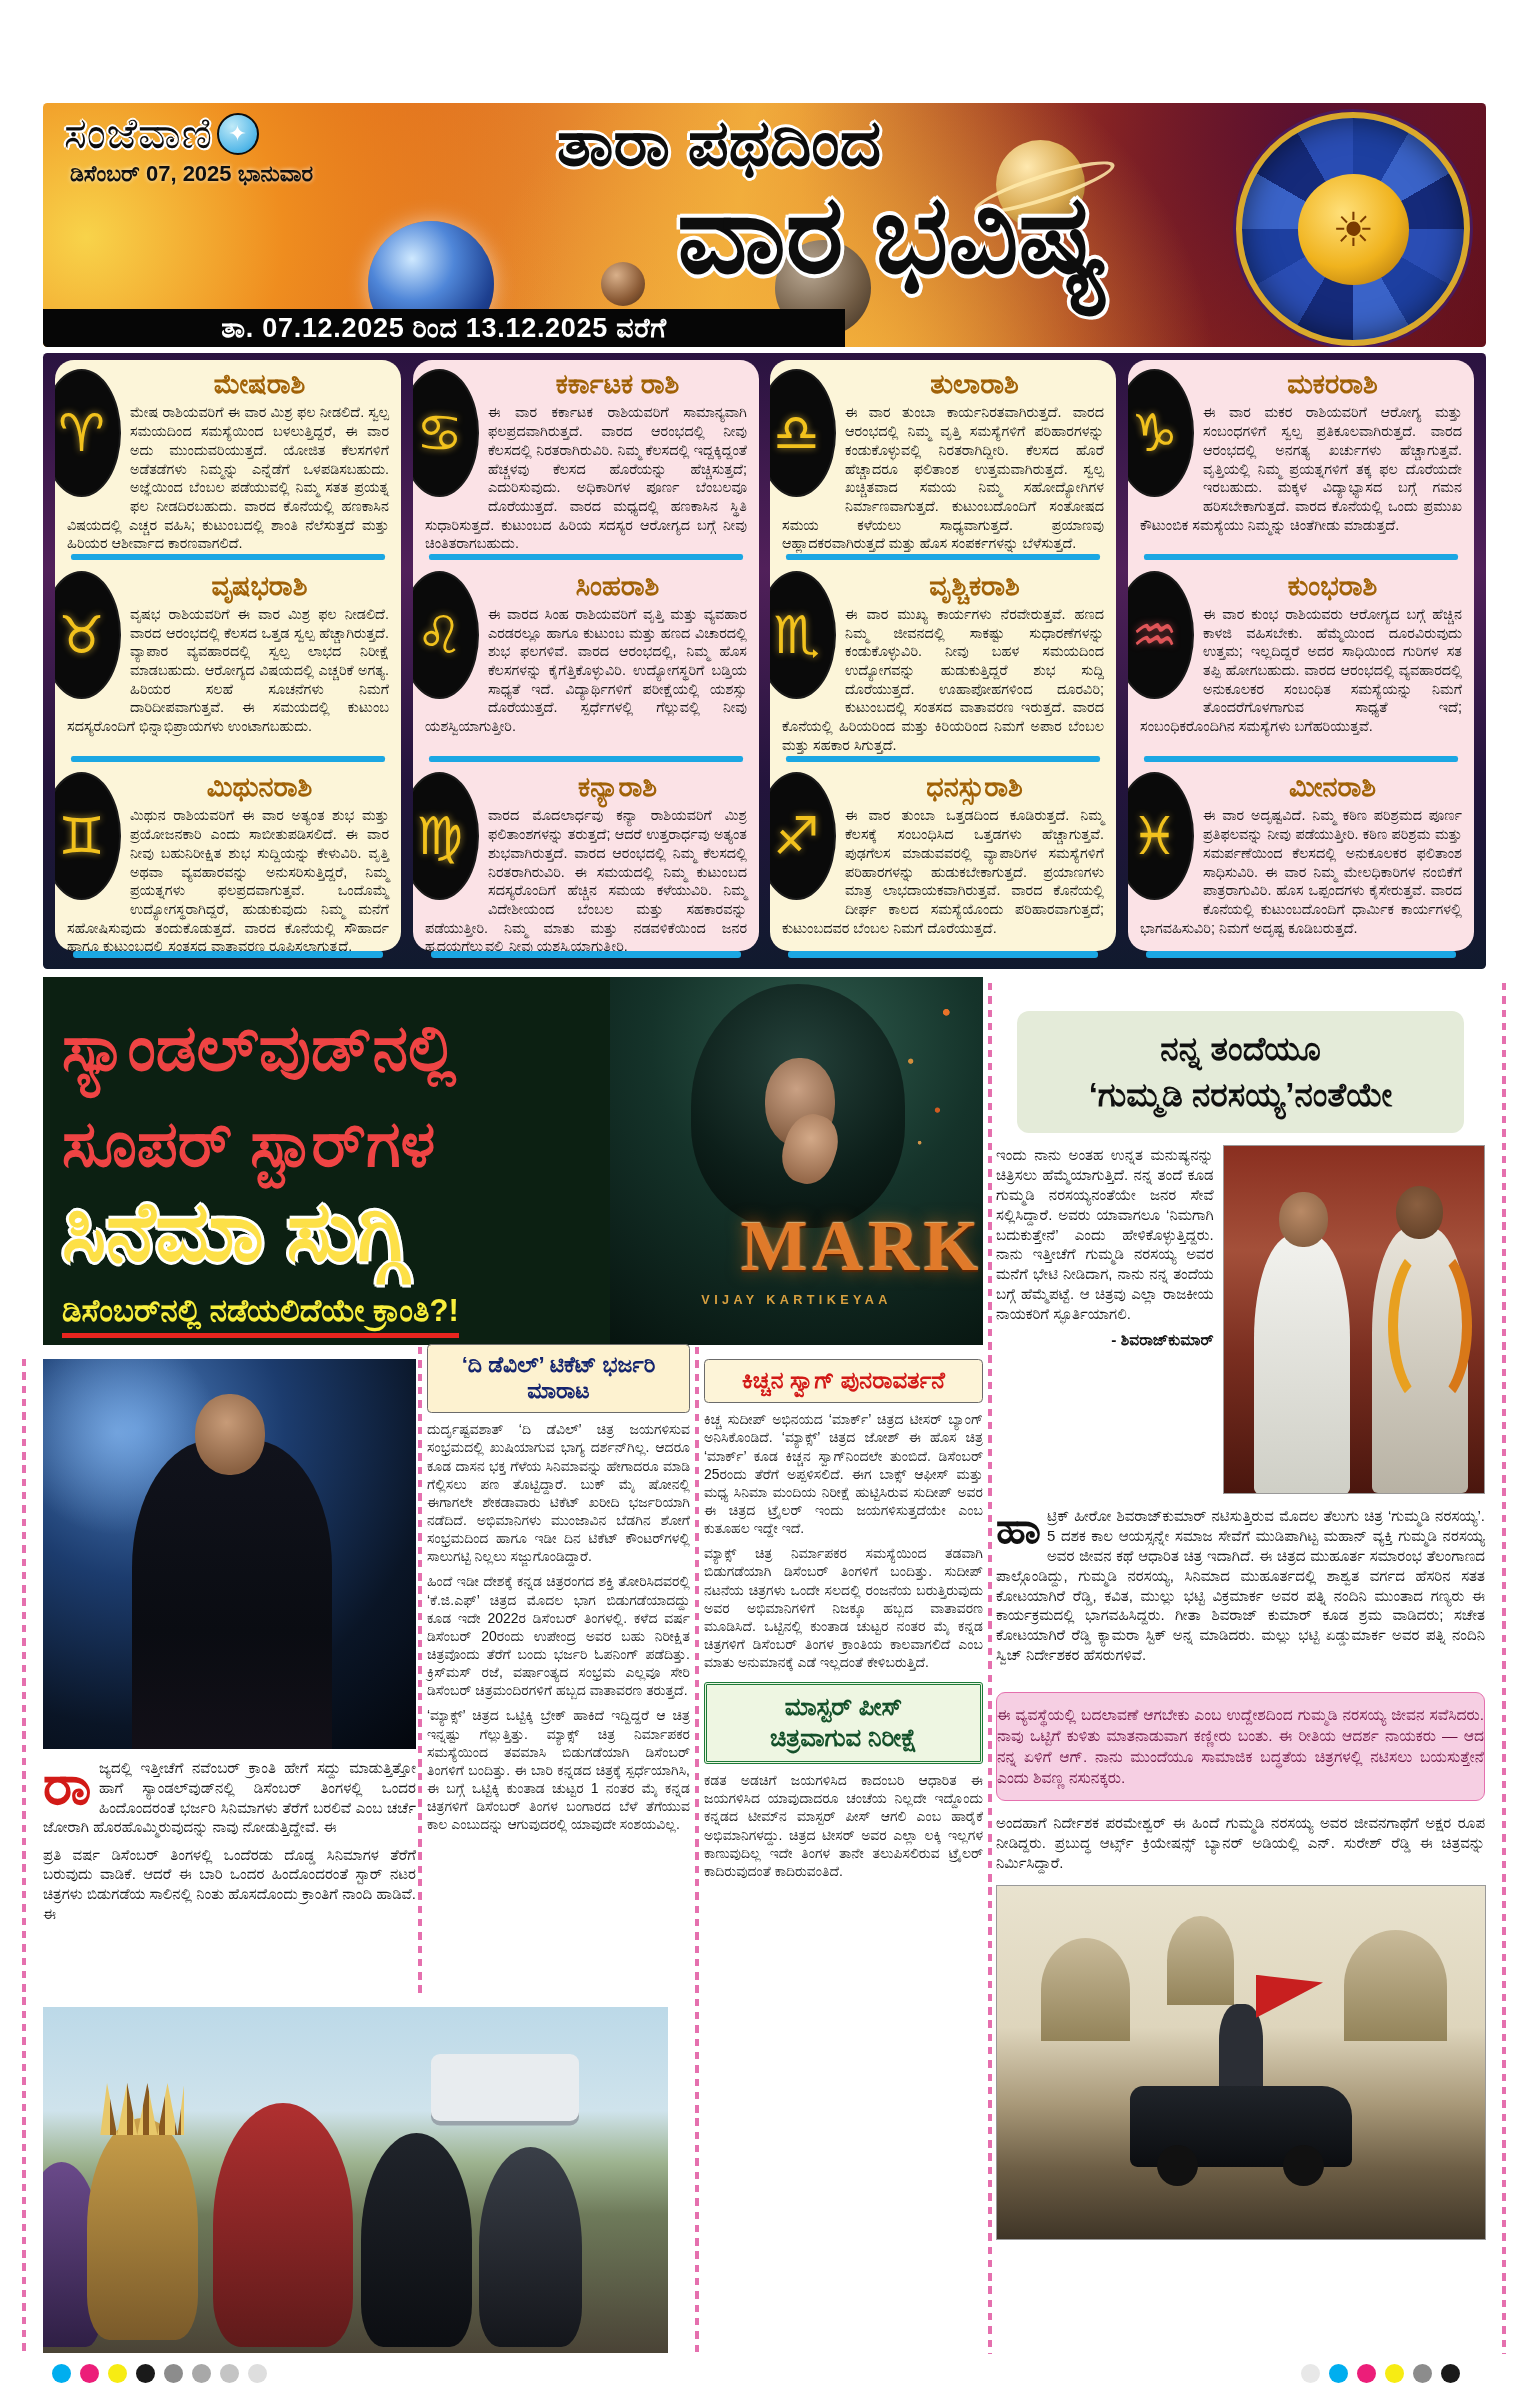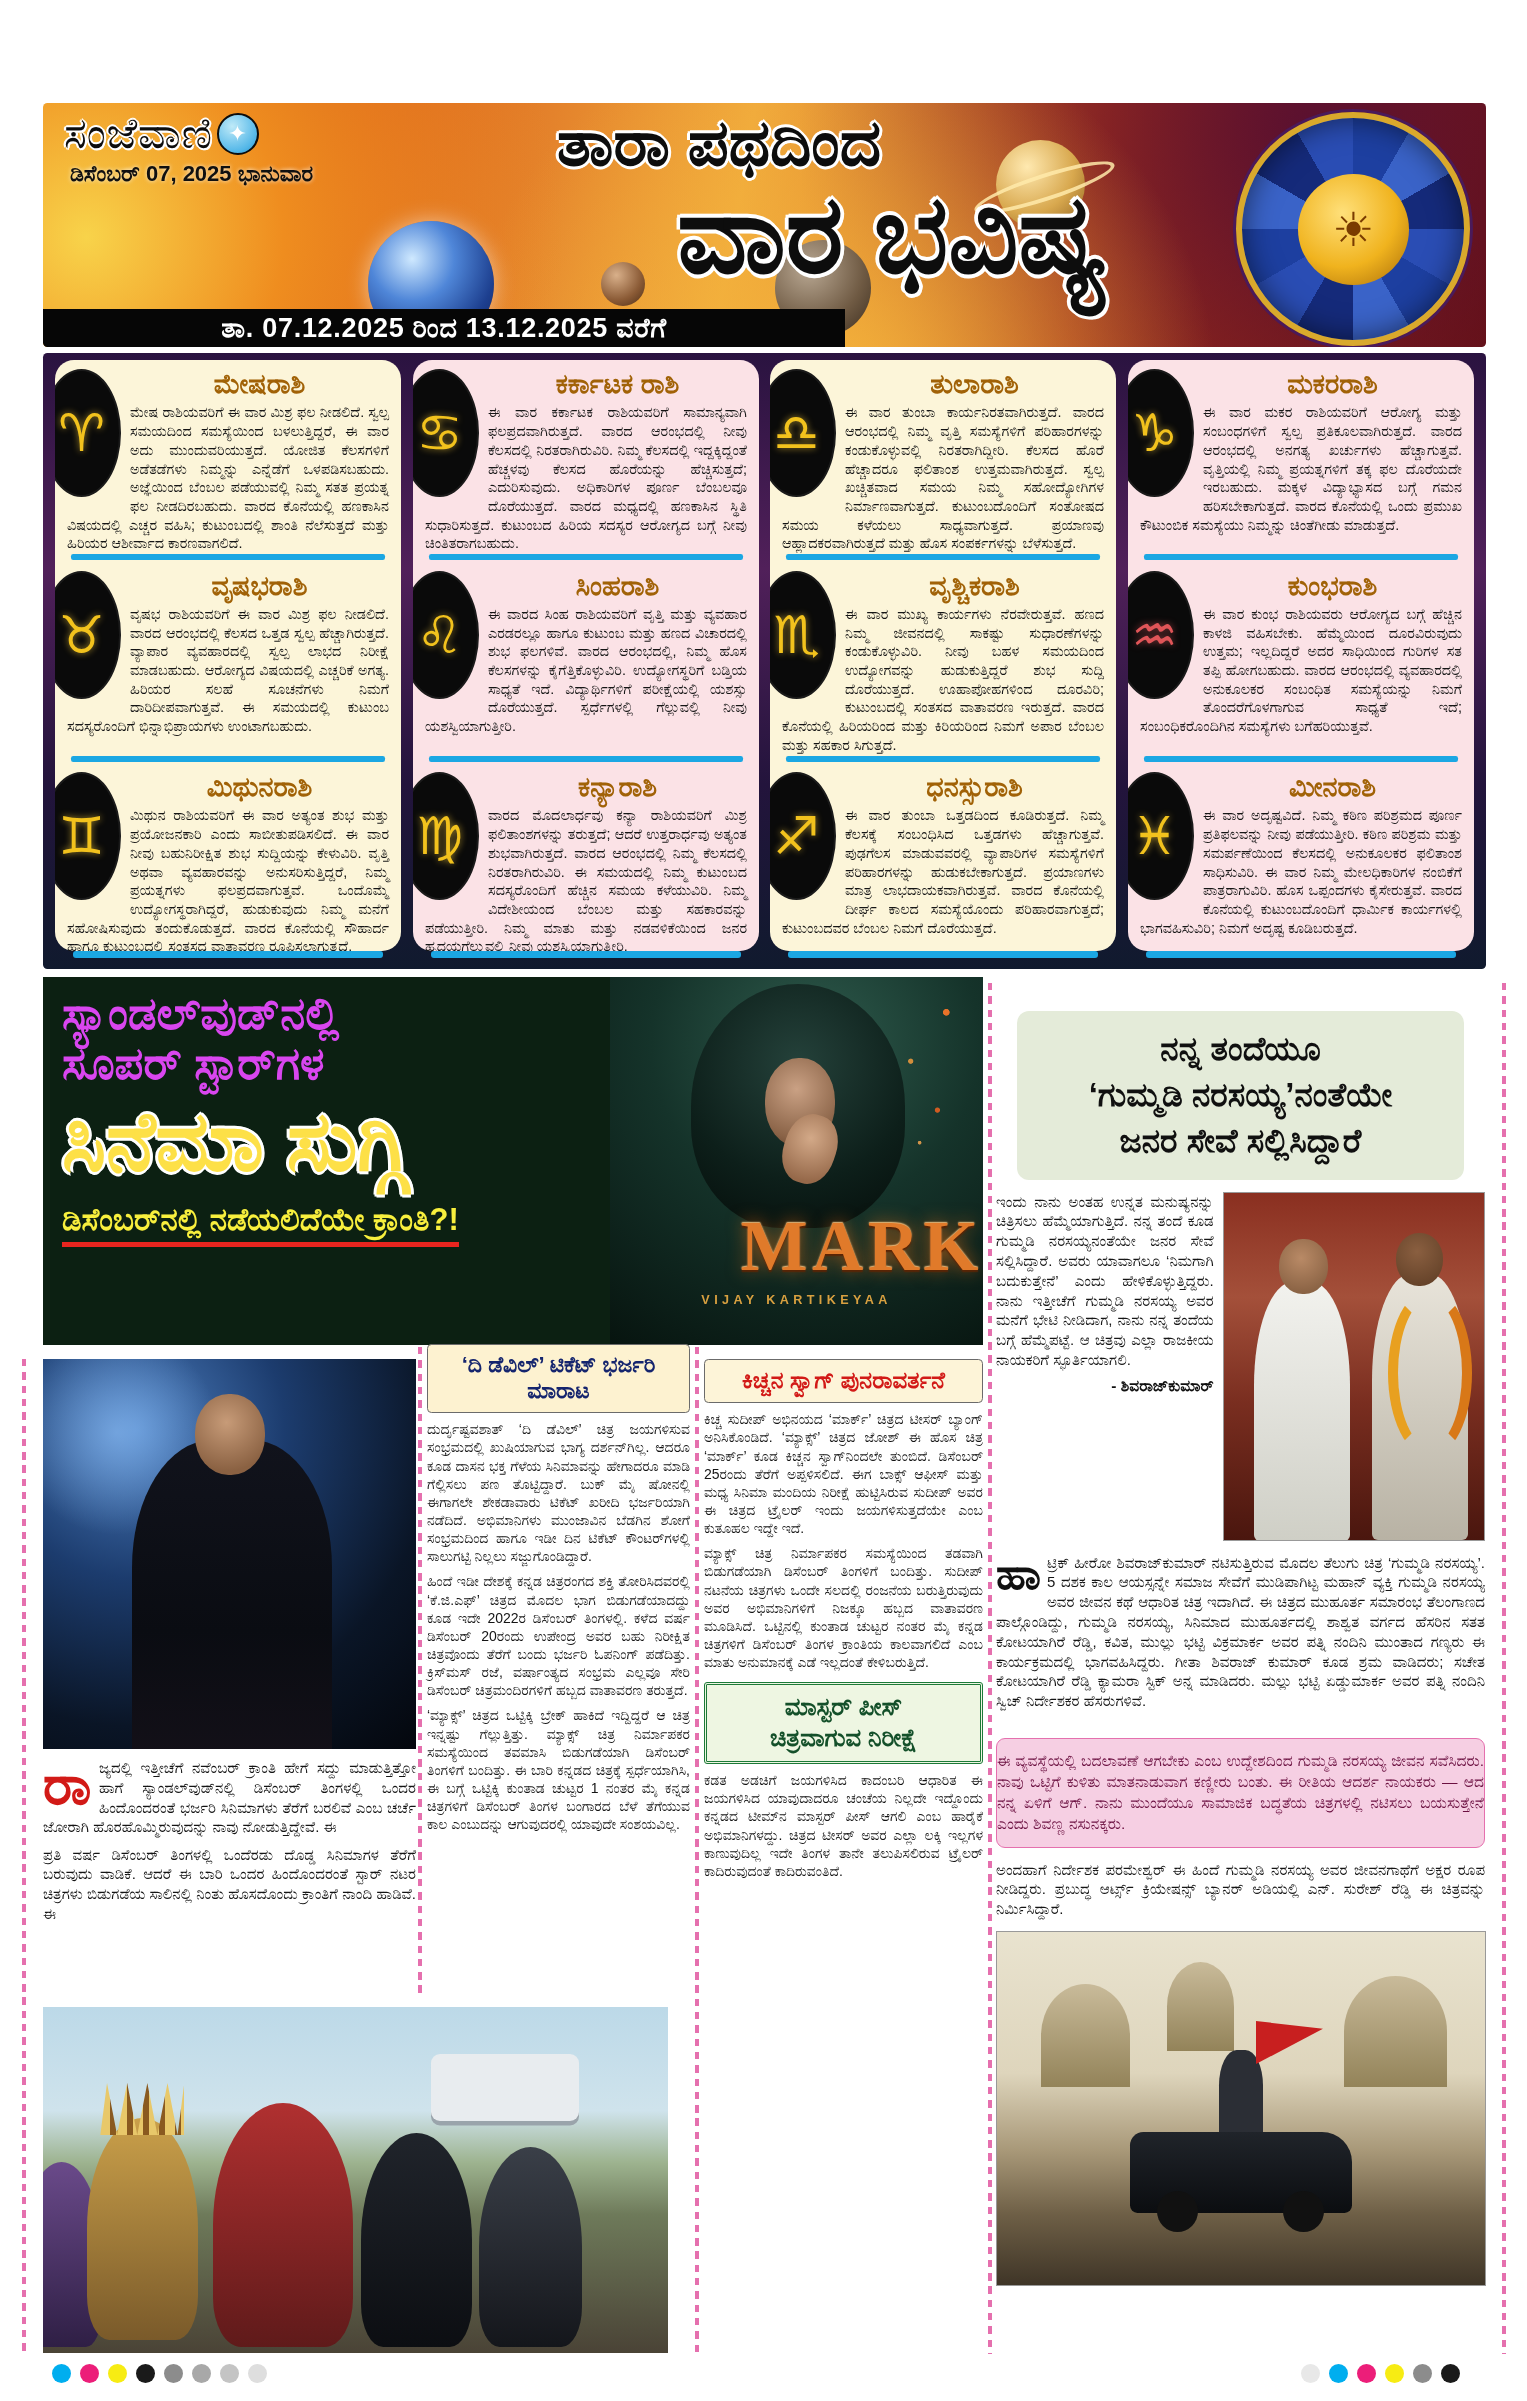--- a/index.html
+++ b/index.html
@@ -59,21 +59,21 @@
   .zicon{float:left;width:75px;height:124px;margin:6px 9px 3px -25px;border-radius:50%;background:#0a0a0a;
     display:flex;align-items:center;justify-content:center;border:2.2px solid #1a1a1a;}
   .zicon span{font-size:52px;color:#f2c21d;text-shadow:0 0 7.4px rgba(255,210,60,.65);}
   .zicon.red span{color:#e05558;text-shadow:0 0 7.4px rgba(230,90,95,.6);}
   .zname{text-align:center;font-weight:bold;font-size:27px;color:#a16207;padding:6px 0 3px 0;}
   .ztext{font-size:14.4px;line-height:1.3;text-align:justify;color:#151515;}
 
   
   .feature{position:absolute;left:43px;top:977px;width:940px;height:368px;background:#0c2012;overflow:hidden;}
   .f-text{position:absolute;left:19px;top:12px;width:562px;}
-  .f-line{color:#d946ef;font-weight:bold;font-size:45px;line-height:1.12;white-space:nowrap;}
+  .f-line{color:#ef4444;font-weight:bold;font-size:64px;line-height:1.12;white-space:nowrap;margin-top:24px;}
   .f-line3{color:#fde047;font-weight:bold;font-size:83px;line-height:1.1;margin-top:6px;white-space:nowrap;
     text-shadow:-3px 0 #fff,3px 0 #fff,0 -3px #fff,0 3px #fff,-2.2px 2.2px #fff,2.2px -2.2px #fff;}
   .f-sub{display:inline-block;color:#f8ef3d;font-weight:bold;font-size:31px;margin-top:15px;padding-bottom:4.4px;
     border-bottom:5.2px solid #e8251f;white-space:nowrap;}
   .f-photo{position:absolute;right:0;top:0;width:373px;height:100%;
     background:radial-gradient(circle at 55% 18%, #2e5a4c 0%, #15332a 45%, #07140f 100%);}
   .hood{position:absolute;left:81px;top:7.4px;width:214px;height:244px;border-radius:50% 50% 42% 42%;
     background:radial-gradient(circle at 50% 32%, #24413a 0%, #0d1f1a 60%, #050d0a 100%);}
   .face{position:absolute;left:155px;top:81px;width:70px;height:89px;border-radius:48%;
     background:radial-gradient(circle at 45% 35%, #caa184 0%, #8a6347 70%, #5a3c28 100%);}
@@ -358,21 +358,20 @@
     </div>
     <div class="body-sm">
       <p>ಕಡತ ಅಡಚಿಗೆ ಜಯಗಳಿಸಿದ ಕಾದಂಬರಿ ಆಧಾರಿತ ಈ ಜಯಗಳಿಸಿದ ಯಾವುದಾದರೂ ಚಂಚೆಯ ನಿಲ್ಲದೇ ಇದ್ದೊಂದು ಕನ್ನಡದ ಟೀಮ್‌ನ ಮಾಸ್ಟರ್ ಪೀಸ್ ಆಗಲಿ ಎಂಬ ಹಾರೈಕೆ ಅಭಿಮಾನಿಗಳದ್ದು. ಚಿತ್ರದ ಟೀಸರ್ ಅವರ ಎಲ್ಲಾ ಲಕ್ಕಿ ಇಲ್ಲಗಳ ಕಾಣುವುದಿಲ್ಲ ಇದೇ ತಿಂಗಳ ತಾನೇ ತಲುಪಿಸಲಿರುವ ಟ್ರೈಲರ್ ಕಾದಿರುವುದಂತೆ ಕಾದಿರುವಂತಿದೆ.</p>
     </div>
   </div>
 
   <div class="profile">
     <div class="p-head">
       <div>ನನ್ನ ತಂದೆಯೂ</div>
       <div>‘ಗುಮ್ಮಡಿ ನರಸಯ್ಯ’ನಂತೆಯೇ</div>
-      <div>ಜನರ ಸೇವೆ ಸಲ್ಲಿಸಿದ್ದಾರೆ</div>
     </div>
     <div class="p-top">
       <div class="p-kicker">
         <span>ಇಂದು ನಾನು ಅಂತಹ ಉನ್ನತ ಮನುಷ್ಯನನ್ನು ಚಿತ್ರಿಸಲು ಹೆಮ್ಮೆಯಾಗುತ್ತಿದೆ. ನನ್ನ ತಂದೆ ಕೂಡ ಗುಮ್ಮಡಿ ನರಸಯ್ಯನಂತೆಯೇ ಜನರ ಸೇವೆ ಸಲ್ಲಿಸಿದ್ದಾರೆ. ಅವರು ಯಾವಾಗಲೂ ‘ನಿಮಗಾಗಿ ಬದುಕುತ್ತೇನೆ’ ಎಂದು ಹೇಳಿಕೊಳ್ಳುತ್ತಿದ್ದರು. ನಾನು ಇತ್ತೀಚೆಗೆ ಗುಮ್ಮಡಿ ನರಸಯ್ಯ ಅವರ ಮನೆಗೆ ಭೇಟಿ ನೀಡಿದಾಗ, ನಾನು ನನ್ನ ತಂದೆಯ ಬಗ್ಗೆ ಹೆಮ್ಮೆಪಟ್ಟೆ. ಆ ಚಿತ್ರವು ಎಲ್ಲಾ ರಾಜಕೀಯ ನಾಯಕರಿಗೆ ಸ್ಫೂರ್ತಿಯಾಗಲಿ.</span>
         <div class="p-attrib">- ಶಿವರಾಜ್‌ಕುಮಾರ್</div>
       </div>
       <div class="p-photo">
         <div class="fig-white"></div>
         <div class="fig-garland"></div>
       </div>

